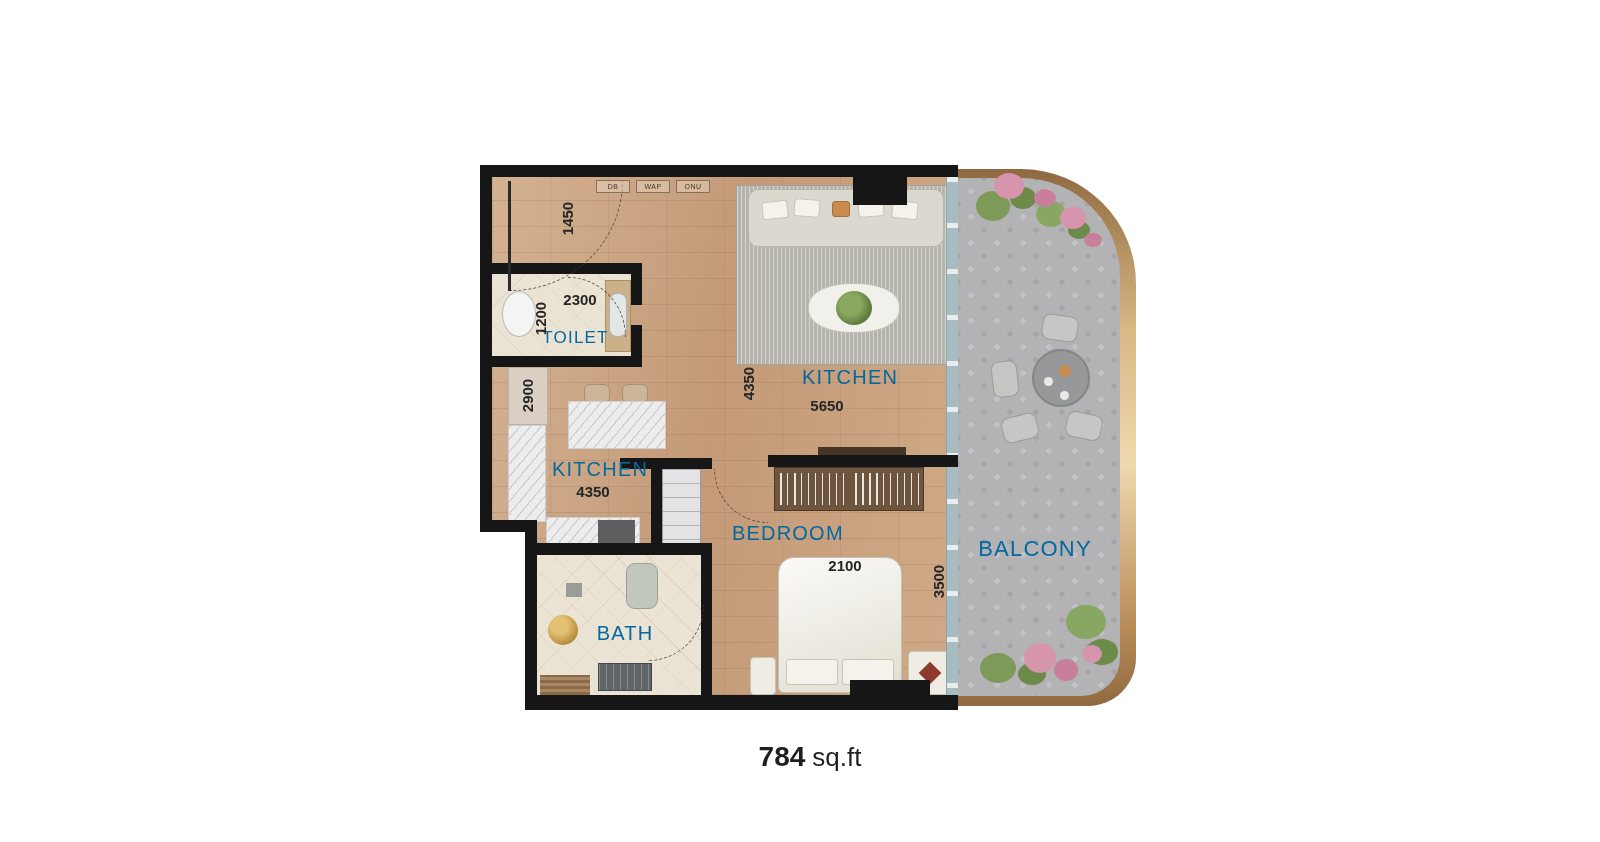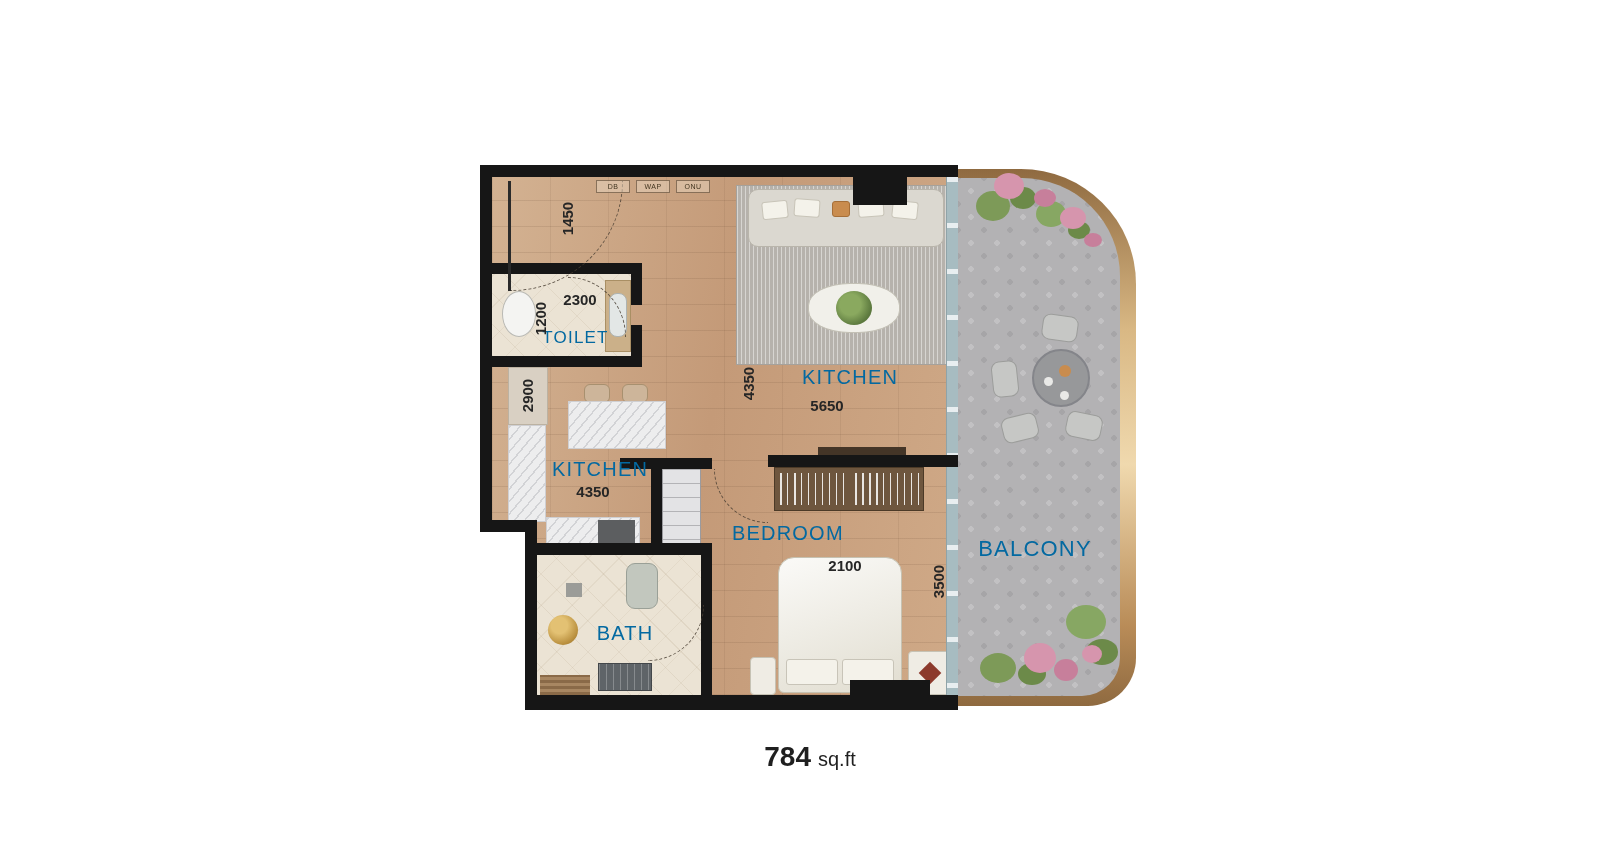--- a/index.html
+++ b/index.html
@@ -15,21 +15,21 @@
 
   
   .project { position:absolute; left:0; top:254px; width:430px; text-align:center; }
   .project .name  { font-size:28px; font-weight:700; letter-spacing:.4px; color:#1c1c1c; }
   .project .tower { margin-top:9px; font-size:22px; font-style:italic; font-weight:500; color:#222; }
   .project .floors{ margin-top:9px; font-size:15px; font-weight:700; color:#222; }
 
   
   .area { position:absolute; left:0; top:741px; width:1620px; text-align:center; }
   .area .val { font-size:28px; font-weight:700; }
-  .area .unit{ font-size:20px; font-weight:400; margin-left:7px;margin-top:28px; }
+  .area .unit{ font-size:26px; font-weight:400; margin-left:7px;margin-top:28px; }
 
   
   .plan { position:absolute; left:480px; top:165px; width:658px; height:545px; }
   .abs  { position:absolute; }
   .wall { position:absolute; background:var(--wall,#161616); z-index:30; }
 
   .wood { background:
       repeating-linear-gradient(0deg, rgba(101,72,50,.14) 0 1px, transparent 1px 26px),
       repeating-linear-gradient(90deg, rgba(101,72,50,.10) 0 1px, transparent 1px 58px),
       linear-gradient(100deg,#d3b292 0%,#c49a78 48%,#cfa987 100%);

